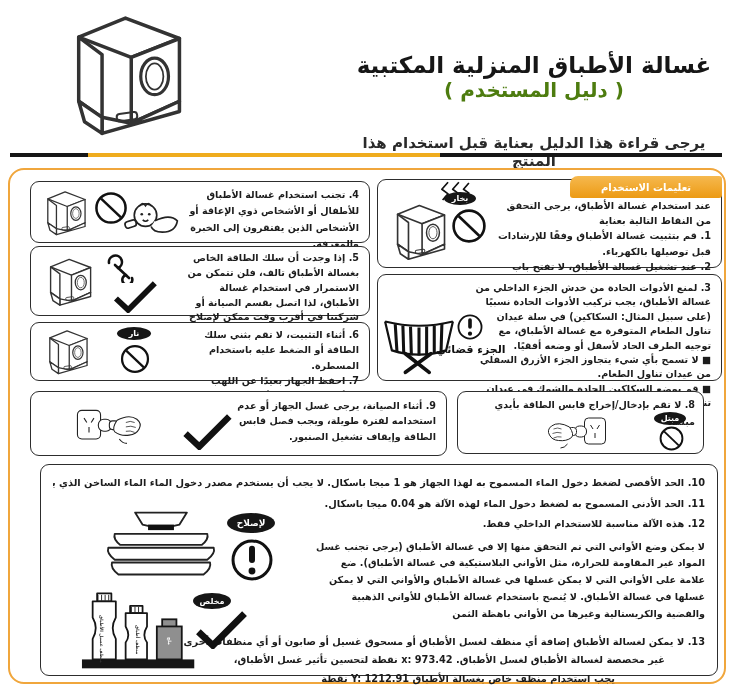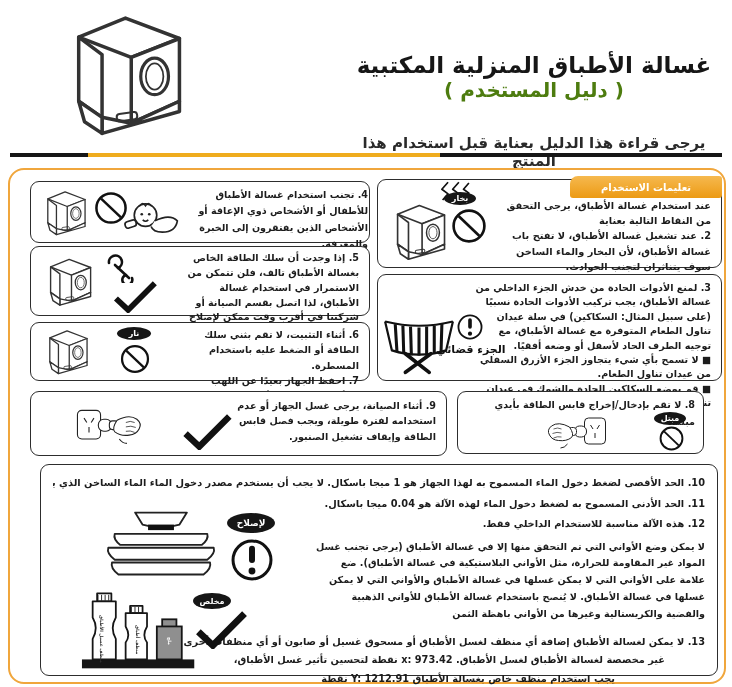--- a/index.html
+++ b/index.html
@@ -179,20 +179,21 @@
 
 <div class="seg" style="left:10px;width:78px;background:#161616"></div>
 <div class="seg" style="left:88px;width:352px;background:#EFAC1E"></div>
 <div class="seg" style="left:440px;width:282px;background:#161616"></div>
 
 <div class="container">
 
   <div class="box" style="left:367px;top:9px;width:345px;height:89px;padding:18px 10px 4px 112px">
     <div class="tab">تعليمات الاستخدام</div>
     <p class="txt" style="font-size:9.8px;line-height:1.55">عند استخدام غسالة الأطباق، يرجى التحقق من النقاط التالية بعناية</p>
+    <p class="txt" style="font-size:9.8px;line-height:1.55">1. قم بتثبيت غسالة الأطباق وفقًا للإرشادات قبل توصيلها بالكهرباء.</p>
     <p class="txt" style="font-size:9.8px;line-height:1.55">2. عند تشغيل غسالة الأطباق، لا تفتح باب غسالة الأطباق، لأن البخار والماء الساخن سوف يتناثران لتجنب الحوادث.</p>
     <svg class="icon" style="left:4px;top:18px" width="72" height="68" viewBox="0 0 100 100">
         <use href="#sym-dw"></use>
       </svg>
     <svg class="icon" style="left:60px;top:-2px" width="34" height="24" viewBox="0 0 44 30">
         <use href="#sym-steam"></use>
       </svg>
     <div class="badge" style="left:66px;top:12px;width:32px;height:13px">بخار</div>
     <svg class="icon" style="left:72px;top:27px" width="38" height="38" viewBox="0 0 40 40">
         <use href="#sym-no"></use>
@@ -216,21 +217,21 @@
     <p class="txt" style="font-size:9.6px">8. لا تقم بإدخال/إخراج قابس الطاقة بأيدي مبللة.</p>
     <svg class="icon" style="left:52px;top:22px;transform:scaleX(-1)" width="130" height="40" viewBox="0 0 130 80">
         <use href="#sym-plug"></use>
       </svg>
     <div class="badge" style="left:196px;top:20px;width:32px;height:13px">مبتل</div>
     <svg class="icon" style="left:200px;top:33px" width="27" height="27" viewBox="0 0 40 40">
         <use href="#sym-no"></use>
       </svg>
   </div>
 
-  <div class="box" style="left:20px;top:11px;width:340px;height:62px;padding:5px 1px 2px 150px">
+  <div class="box" style="left:20px;top:11px;width:340px;height:62px;padding:5px 10px 2px 150px">
     <p class="txt" style="font-size:9.6px;line-height:1.7">4. تجنب استخدام غسالة الأطباق للأطفال أو الأشخاص ذوي الإعاقة أو الأشخاص الذين يفتقرون إلى الخبرة والمعرفة.</p>
     <svg class="icon" style="left:4px;top:4px" width="58" height="54" viewBox="0 0 100 100">
         <use href="#sym-dw"></use>
       </svg>
     <svg class="icon" style="left:62px;top:8px" width="36" height="36" viewBox="0 0 40 40">
         <use href="#sym-no"></use>
       </svg>
     <svg class="icon" style="left:92px;top:16px" width="60" height="40" viewBox="0 0 64 42">
         <use href="#sym-baby"></use>
       </svg>

